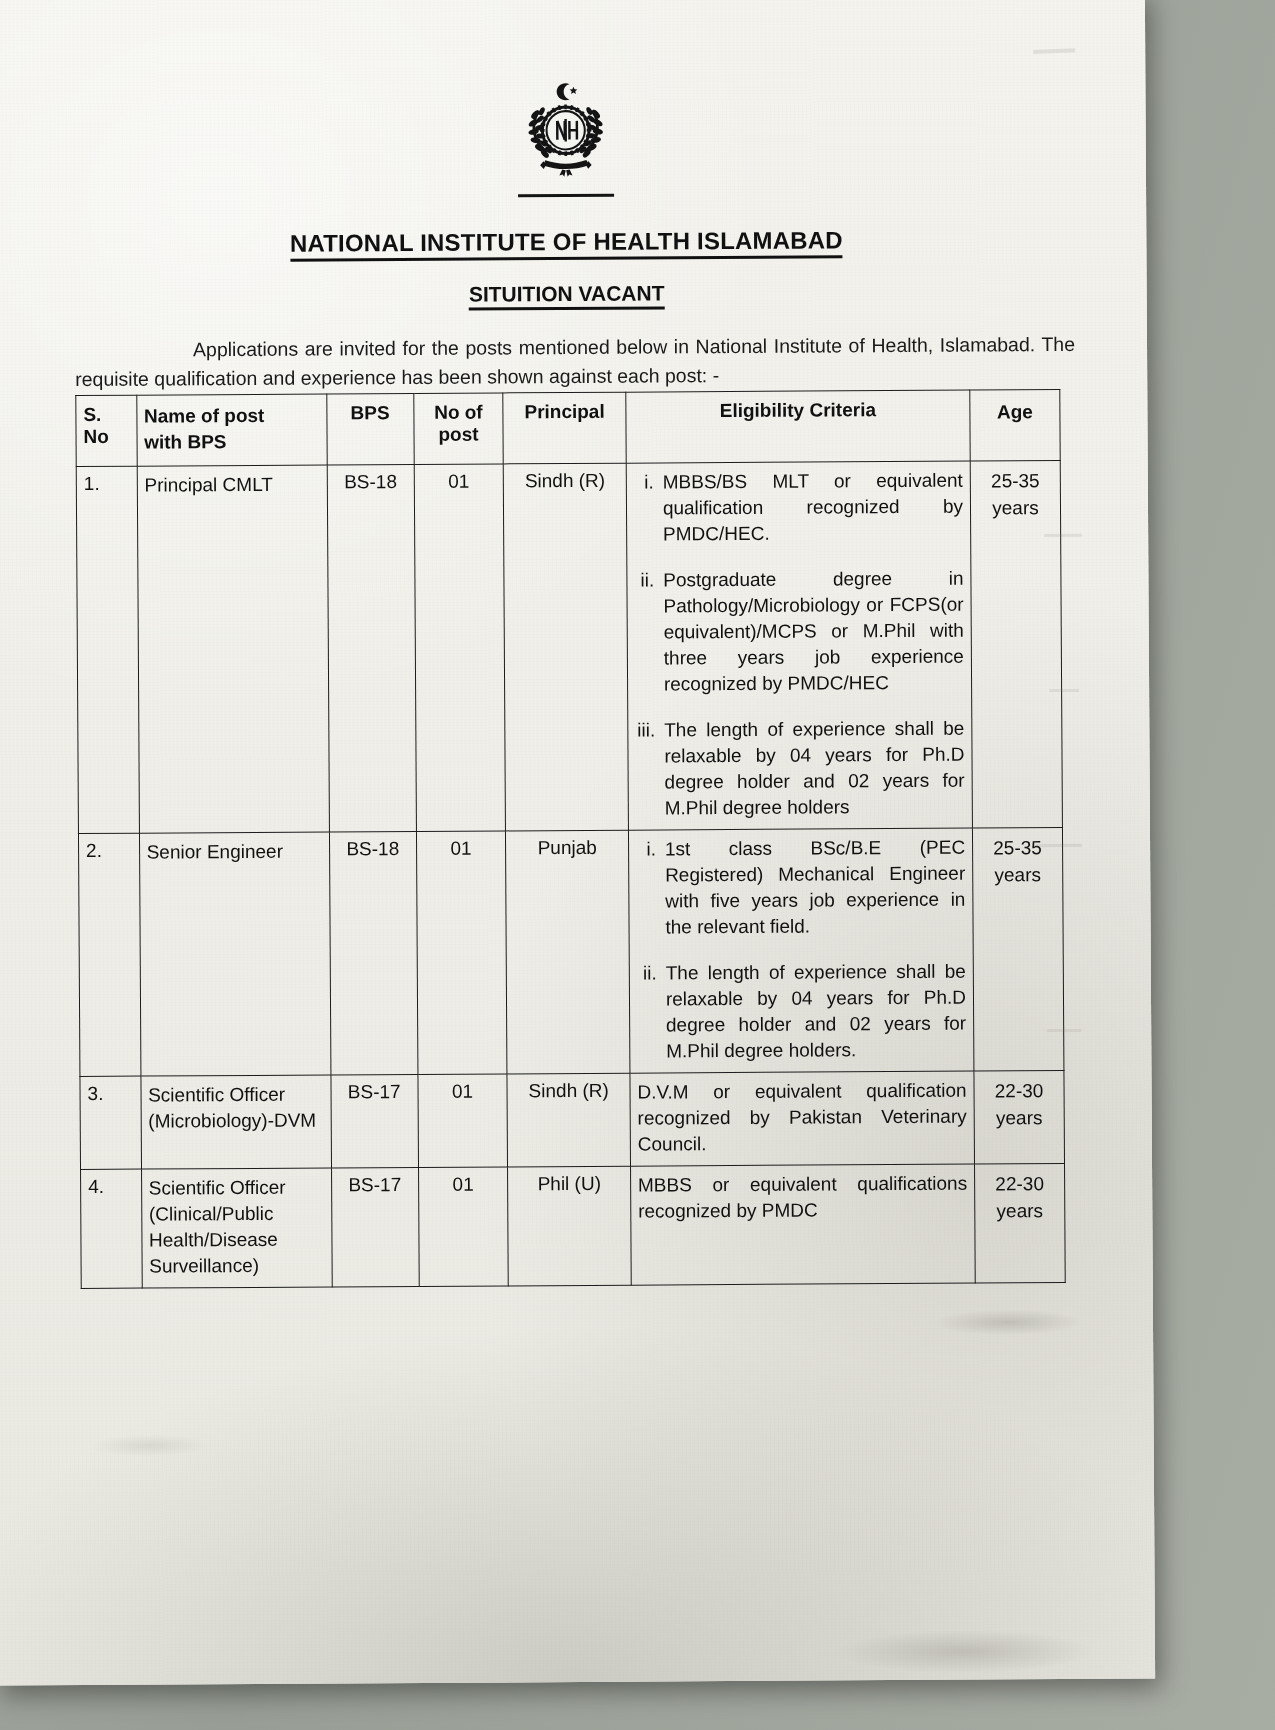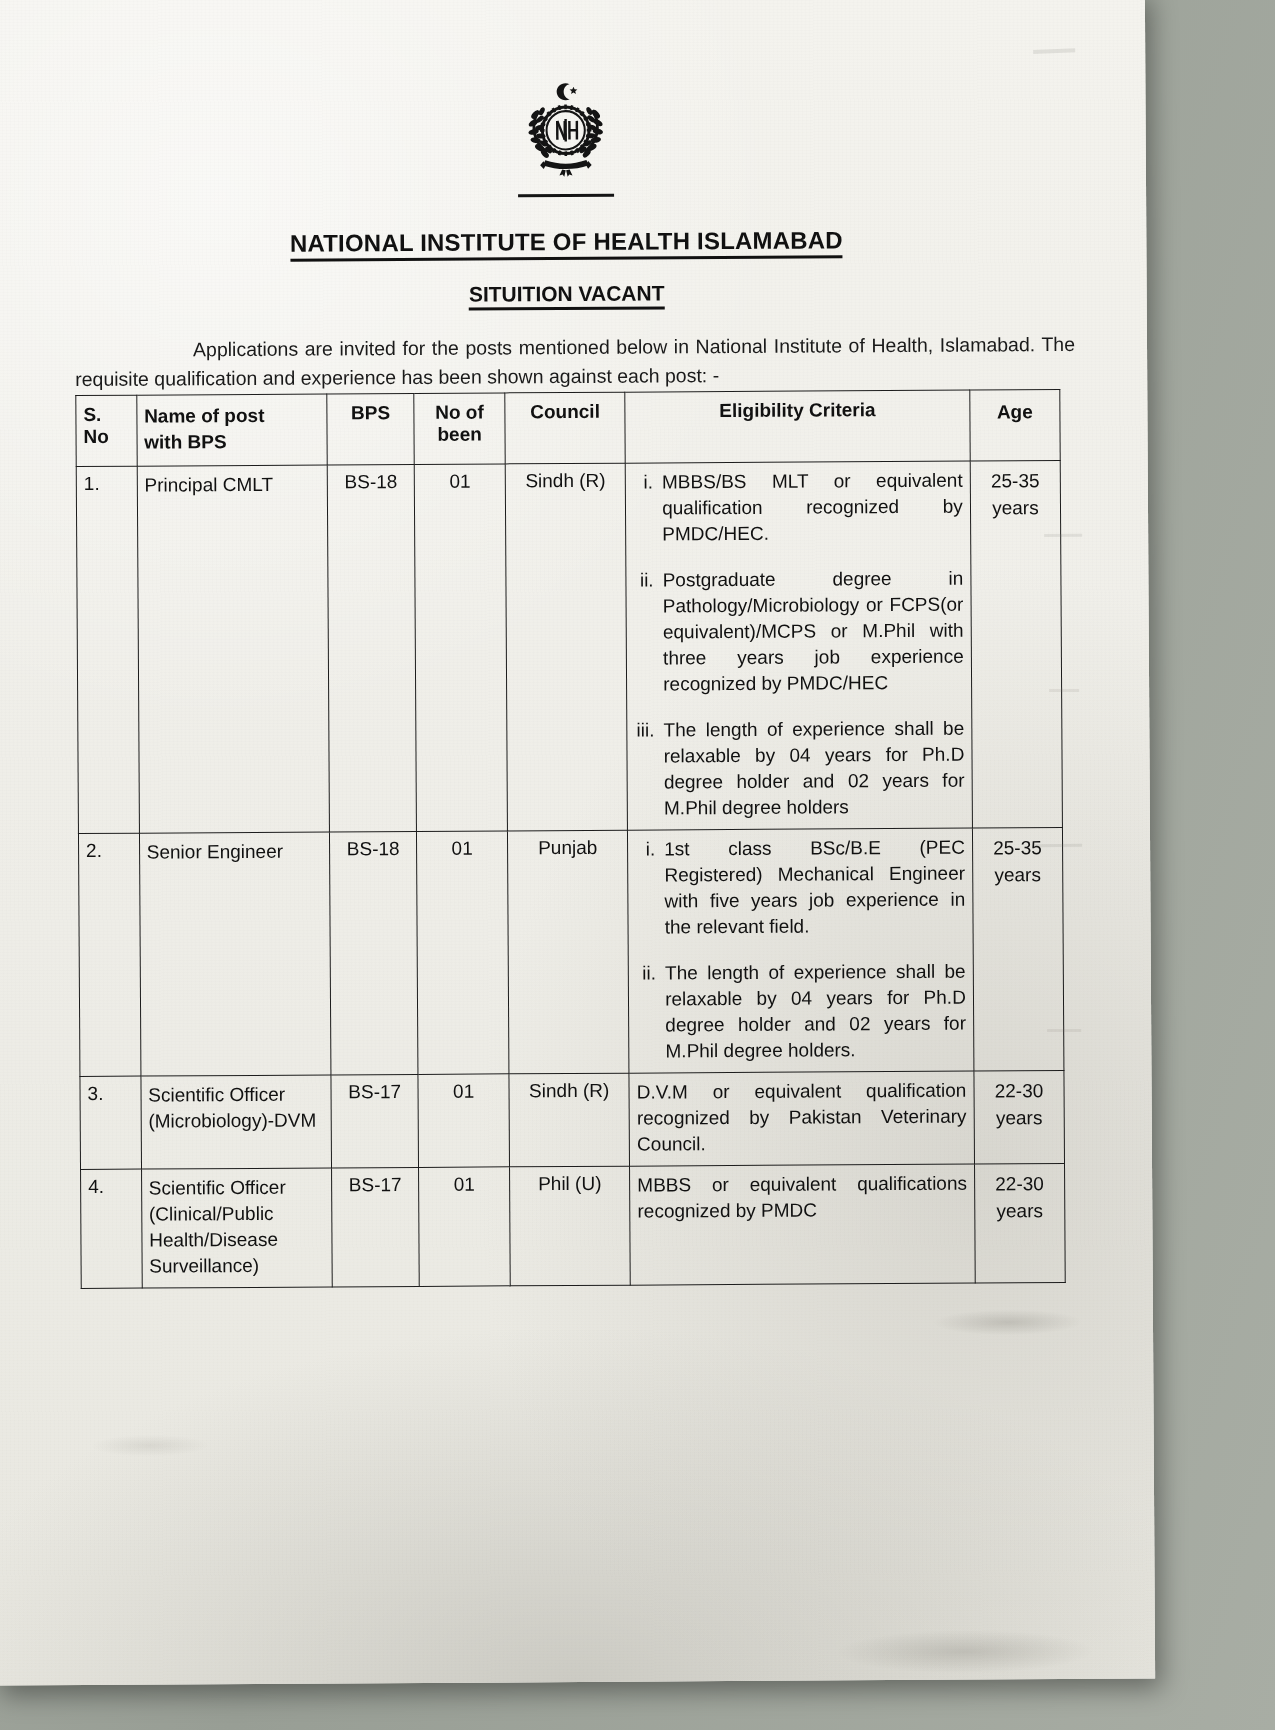--- a/index.html
+++ b/index.html
@@ -317,23 +317,23 @@
               <div>S.</div>
               <div>No</div>
             </th>
             <th class="c-post th-left">
               <div>Name of post</div>
               <div>with BPS</div>
             </th>
             <th class="c-bps th-left">BPS</th>
             <th class="c-num th-left">
               <div>No of</div>
-              <div>been</div>
+              <div>post</div>
             </th>
-            <th class="c-dom th-left">Council</th>
+            <th class="c-dom th-left">Principal</th>
             <th class="c-elig th-center">Eligibility Criteria</th>
             <th class="c-age th-center">Age</th>
           </tr>
         </thead>
         <tbody>
 
           <tr>
             <td class="c-sno">1.</td>
             <td class="c-post">Principal CMLT</td>
             <td class="c-bps">BS-18</td>

